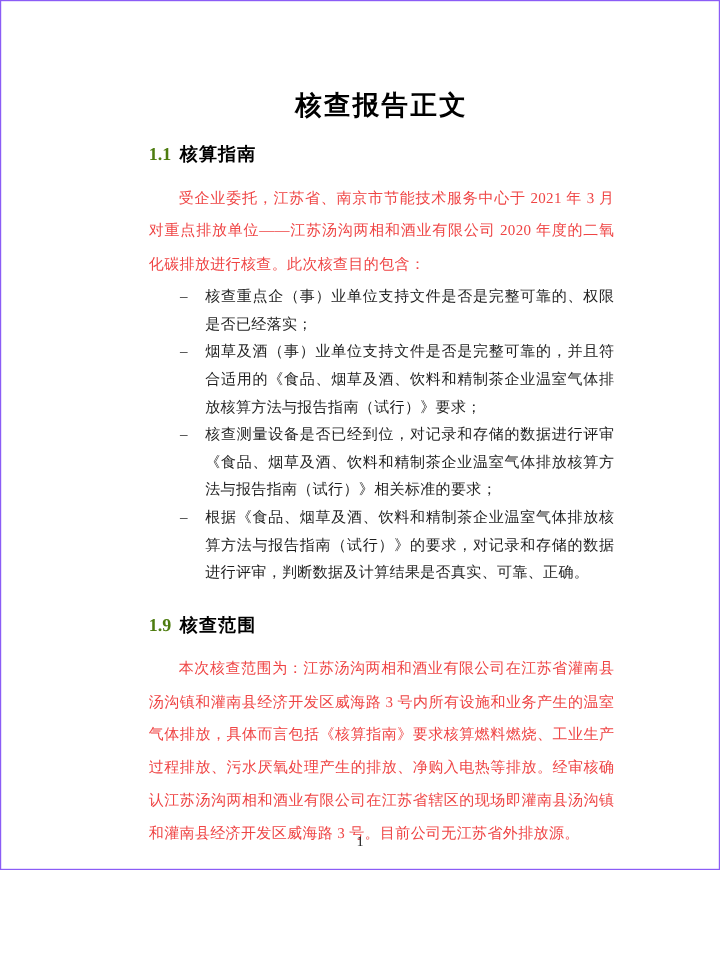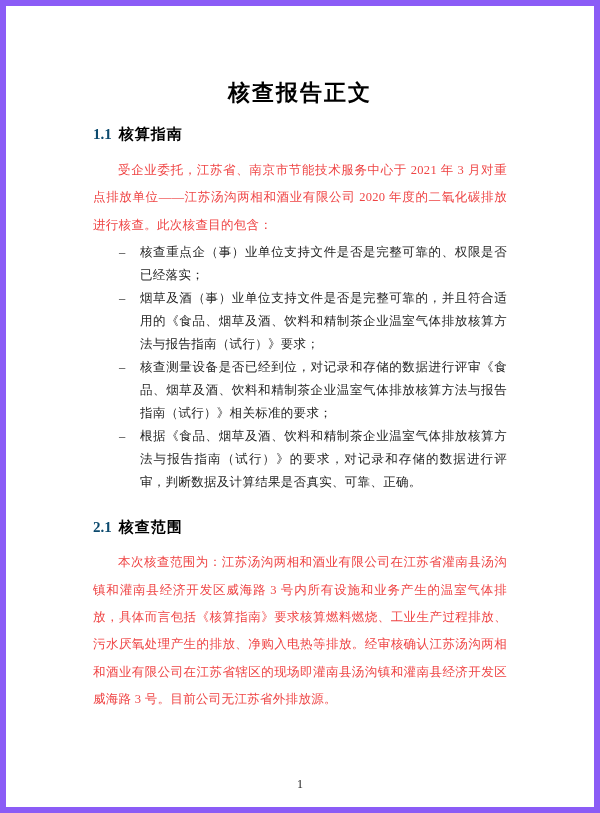--- a/index.html
+++ b/index.html
@@ -4,26 +4,27 @@
 <style>
   html, body {
     margin: 0;
     padding: 0;
     background: #ffffff;
     font-family: "Liberation Serif", "DejaVu Serif", serif;
   }
   .page {
     position: relative;
     width: 600px;
-    height: 813px;
+    height: 725px;
     background: #ffffff;
     box-sizing: border-box;
-    border: 6px solid #8b5cf6;
+    border: 1px solid #8b5cf6;
     overflow: hidden;
     color: #1f1f1f;
+    padding-left: 36px;
   }
   .content {
     margin: 0 87px 0 87px;
   }
   .doc-title {
     padding-top: 72px;
     font-size: 22px;
     line-height: 30px;
     font-weight: bold;
     color: #000000;
@@ -45,21 +46,21 @@
   }
   .h2 {
     margin-top: 15px;
     font-size: 15px;
     line-height: 22px;
     font-weight: bold;
     color: #000000;
     letter-spacing: 1px;
   }
   .h2 .num {
-    color: #0c4a6e;
+    color: #4d7c0f;
     margin-right: 7px;
     letter-spacing: 0;
     font-family: Liberation Serif, serif;
   }
   .para {
     font-size: 12.5px;
     line-height: 27.4px;
     text-align: justify;
     text-indent: 2em;
     letter-spacing: 0.3px;
@@ -123,21 +124,21 @@
         <span class="dash">–</span>
         <div class="btext">核查测量设备是否已经到位，对记录和存储的数据进行评审《食品、烟草及酒、饮料和精制茶企业温室气体排放核算方法与报告指南（试行）》相关标准的要求；</div>
       </div>
       <div class="bullet">
         <span class="dash">–</span>
         <div class="btext">根据《食品、烟草及酒、饮料和精制茶企业温室气体排放核算方法与报告指南（试行）》的要求，对记录和存储的数据进行评审，判断数据及计算结果是否真实、可靠、正确。</div>
       </div>
     </div>
 
     <div class="h2 h2-range">
-      <span class="num">2.1</span><span>核查范围</span>
+      <span class="num">1.9</span><span>核查范围</span>
     </div>
 
     <div class="para para-2">本次核查范围为：江苏汤沟两相和酒业有限公司在江苏省灌南县汤沟镇和灌南县经济开发区威海路 3 号内所有设施和业务产生的温室气体排放，具体而言包括《核算指南》要求核算燃料燃烧、工业生产过程排放、污水厌氧处理产生的排放、净购入电热等排放。经审核确认江苏汤沟两相和酒业有限公司在江苏省辖区的现场即灌南县汤沟镇和灌南县经济开发区威海路 3 号。目前公司无江苏省外排放源。</div>
 
   </div>
 
   <div class="page-number">1</div>
 </div>
 
 </body></html>

